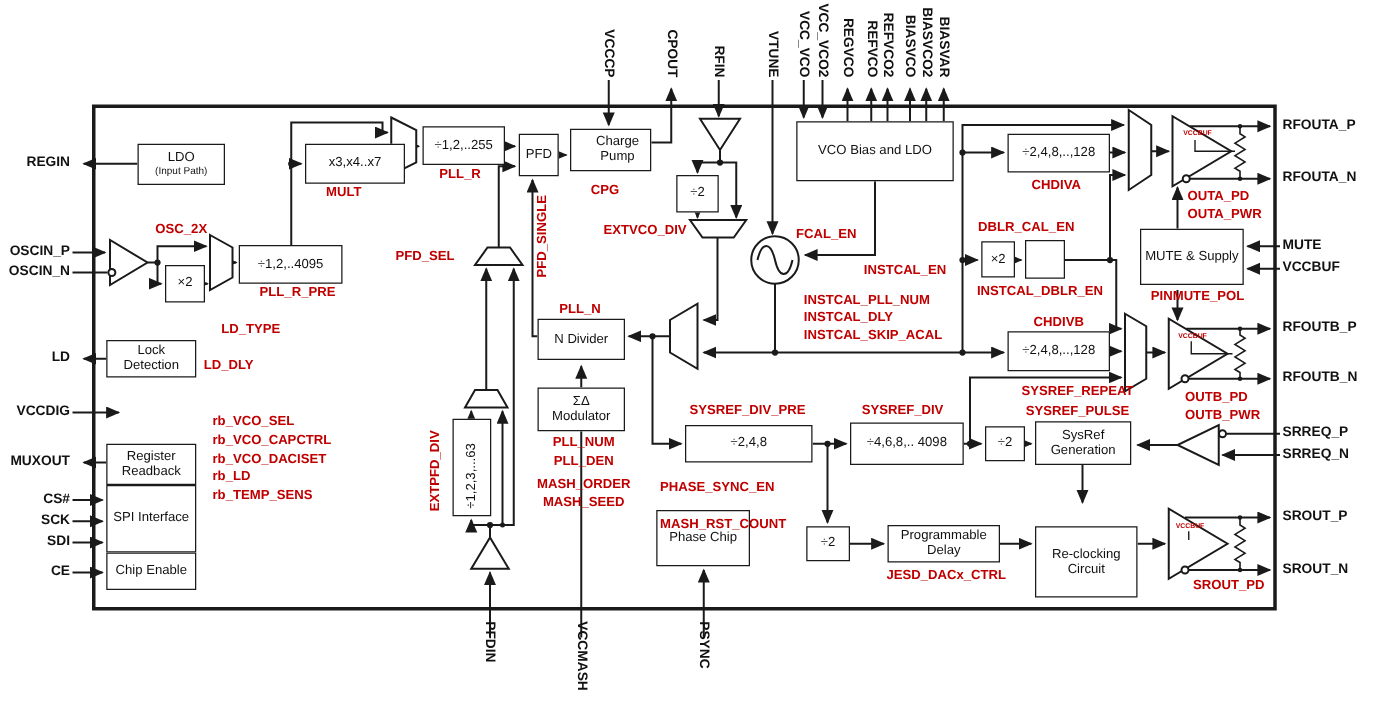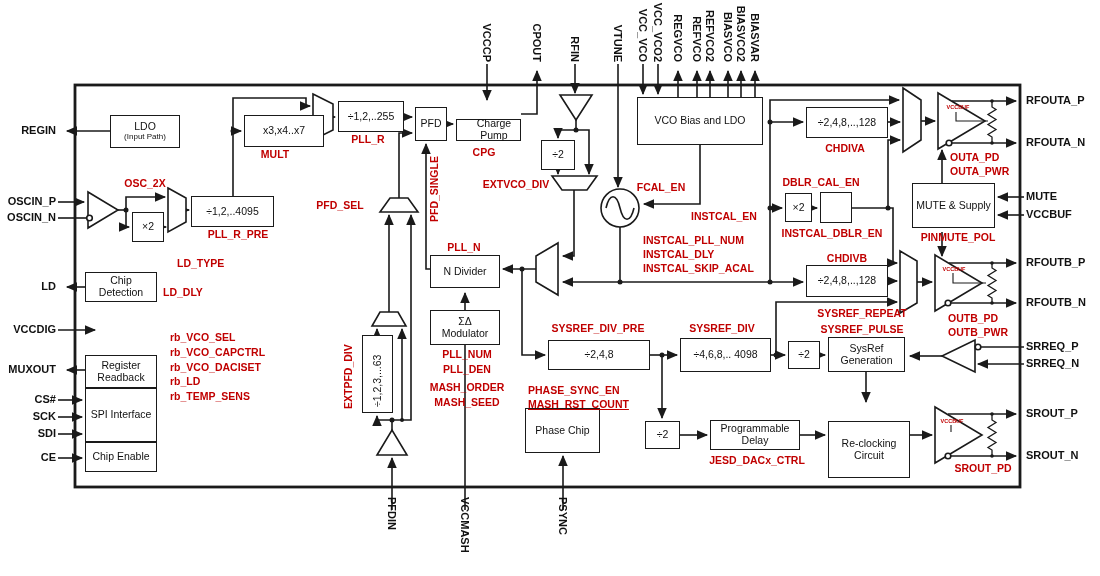--- a/index.html
+++ b/index.html
@@ -203,21 +203,21 @@
           <circle cx="992" cy="456" r="1.8"></circle>
     </g>
   </g>
 </svg>
 <div class="blk" style="left: 110px; top: 115px; width: 70px; height: 33px;">LDO<span class="sub">(Input Path)</span></div>
     <div class="blk" style="left: 132px; top: 212px; width: 32px; height: 30px;">×2</div>
     <div class="blk" style="left: 191px; top: 196px; width: 83px; height: 31px;">÷1,2,..4095</div>
     <div class="blk" style="left: 244px; top: 115px; width: 80px; height: 32px;">x3,x4..x7</div>
     <div class="blk" style="left: 338px; top: 101px; width: 66px; height: 31px;">÷1,2,..255</div>
     <div class="blk" style="left: 415px; top: 107px; width: 32px; height: 34px;">PFD</div>
-    <div class="blk" style="left: 456px; top: 119px; width: 65px; height: 22px; padding-left: 11px;">
+    <div class="blk" style="left: 456px; top: 103px; width: 65px; height: 34px; padding-left: 11px;">
       <span>Charge</span>
       <span>Pump</span>
     </div>
     <div class="blk" style="left: 541px; top: 140px; width: 34px; height: 30px;">÷2</div>
     <div class="blk" style="left: 637px; top: 97px; width: 126px; height: 48px;">VCO Bias and LDO</div>
     <div class="blk" style="left: 806px; top: 107px; width: 82px; height: 31px;">÷2,4,8,..,128</div>
     <div class="blk" style="left: 785px; top: 193px; width: 27px; height: 29px;">×2</div>
     <div class="blk" style="left: 820px; top: 192px; width: 32px; height: 31px;"></div>
     <div class="blk" style="left: 806px; top: 265px; width: 82px; height: 32px;">÷2,4,8,..,128</div>
     <div class="blk" style="left: 430px; top: 255px; width: 70px; height: 33px;">N Divider</div>
@@ -239,21 +239,21 @@
     <div class="blk" style="left: 710px; top: 420px; width: 90px; height: 30px;">
       <span>Programmable</span>
       <span>Delay</span>
     </div>
     <div class="blk" style="left: 828px; top: 405px; width: 82px; height: 57px; margin-top: 16px;">
       <span>Re-clocking</span>
       <span>Circuit</span>
     </div>
     <div class="blk" style="left: 912px; top: 183px; width: 83px; height: 45px;">MUTE &amp; Supply</div>
     <div class="blk" style="left: 85px; top: 272px; width: 72px; height: 30px;">
-      <span>Chip</span>
+      <span>Lock</span>
       <span>Detection</span>
     </div>
     <div class="blk" style="left: 85px; top: 355px; width: 72px; height: 33px;">
       <span>Register</span>
       <span>Readback</span>
     </div>
     <div class="blk" style="left: 85px; top: 388px; width: 72px; height: 54px;">SPI Interface</div>
     <div class="blk" style="left: 85px; top: 442px; width: 72px; height: 30px;">Chip Enable</div>
     <div class="red c" style="left: 145px; top: 183px;">OSC_2X</div>
     <div class="red c" style="left: 232px; top: 234px; padding-left: 12px;">PLL_R_PRE</div>
@@ -276,21 +276,21 @@
     <div class="red c" style="left: 862px; top: 313px;">SYSREF_REPEAT</div>
     <div class="red c" style="left: 862px; top: 329px;">SYSREF_PULSE</div>
     <div class="red" style="left: 950px; top: 150.5px;">OUTA_PD</div>
     <div class="red" style="left: 950px; top: 164.5px;">OUTA_PWR</div>
     <div class="red c" style="left: 958px; top: 237px;">PINMUTE_POL</div>
     <div class="red" style="left: 948px; top: 311.5px;">OUTB_PD</div>
     <div class="red" style="left: 948px; top: 325.5px;">OUTB_PWR</div>
     <div class="red c" style="left: 598px; top: 328px;">SYSREF_DIV_PRE</div>
     <div class="red c" style="left: 722px; top: 328px;">SYSREF_DIV</div>
     <div class="red" style="left: 528px; top: 383.5px;">PHASE_SYNC_EN</div>
-    <div class="red" style="left: 528px; top: 398px; text-decoration: underline;">MASH_RST_COUNT</div>
+    <div class="red" style="left: 528px; top: 413px;">MASH_RST_COUNT</div>
     <div class="red c" style="left: 757px; top: 460px;">JESD_DACx_CTRL</div>
     <div class="red c" style="left: 983px; top: 468px;">SROUT_PD</div>
     <div class="red" style="left: 163px; top: 257px; padding-left: 14px;">LD_TYPE</div>
     <div class="red" style="left: 163px; top: 285.5px;">LD_DLY</div>
     <div class="red" style="left: 170px; top: 330.5px;">rb_VCO_SEL</div>
     <div class="red" style="left: 170px; top: 345.5px;">rb_VCO_CAPCTRL</div>
     <div class="red" style="left: 170px; top: 360.5px;">rb_VCO_DACISET</div>
     <div class="red" style="left: 170px; top: 374.5px;">rb_LD</div>
     <div class="red" style="left: 170px; top: 389.5px;">rb_TEMP_SENS</div>
     <div class="red rot" style="left: 342px; top: 409px;">EXTPFD_DIV</div>

